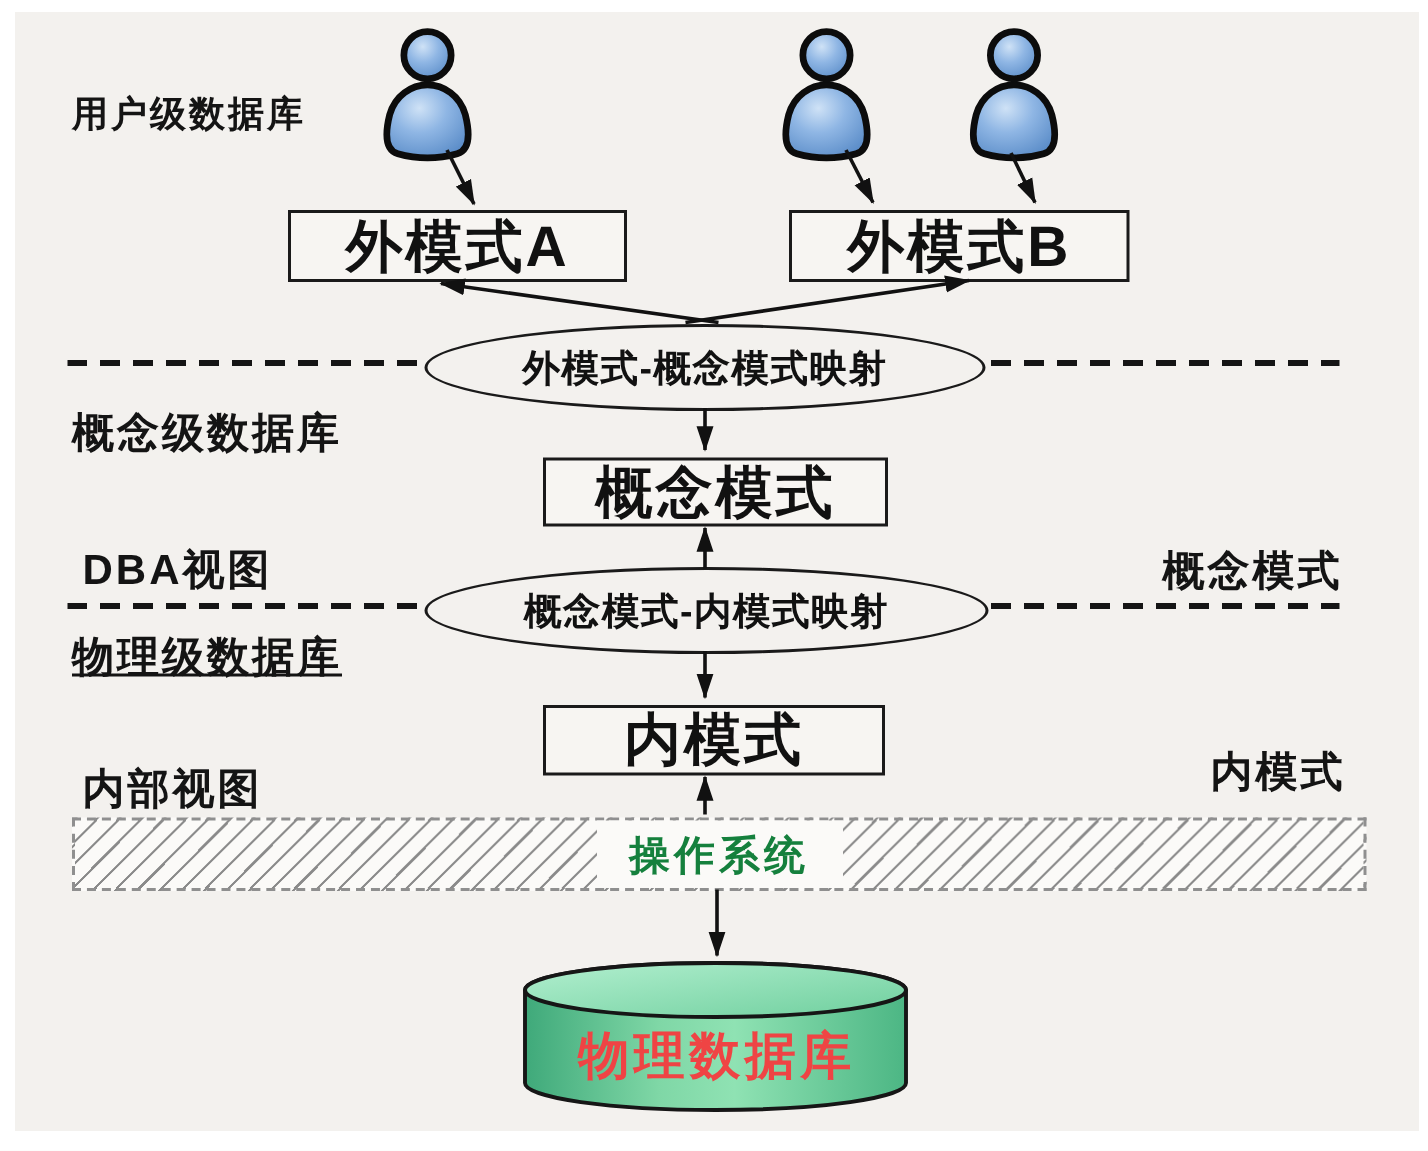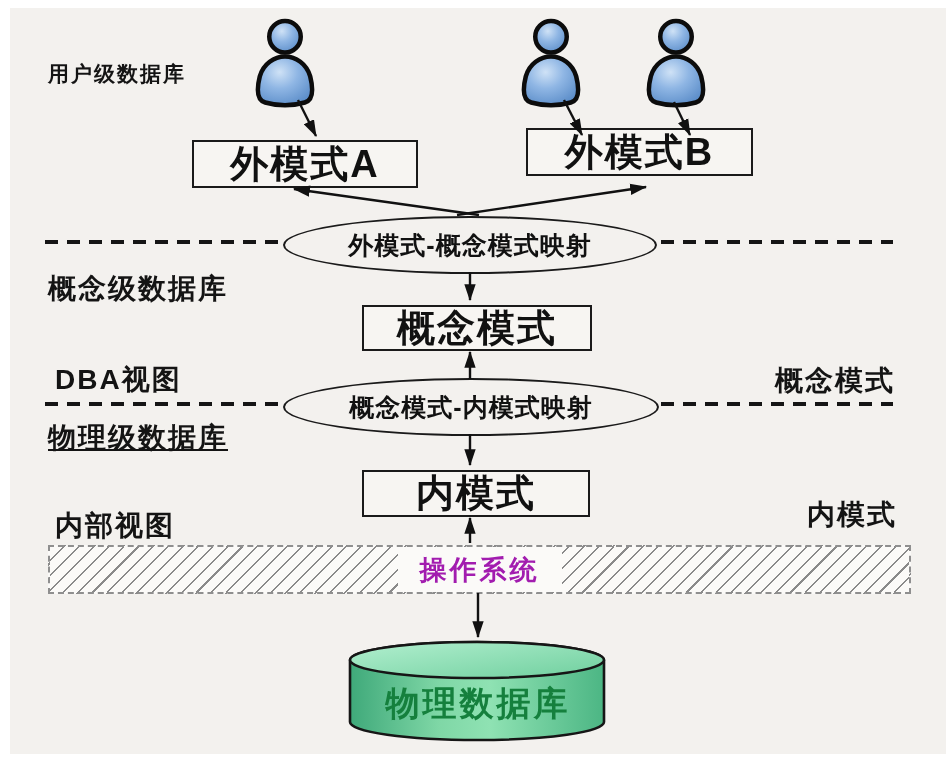--- a/index.html
+++ b/index.html
@@ -14,45 +14,45 @@
     background:repeating-linear-gradient(90deg,#151515 0 13px,transparent 13px 22px);}
   .schema-box{position:absolute;border:2px solid #1a1a1a;background:#f7f5f2;z-index:2;
     display:flex;align-items:center;justify-content:center;font-size:38px;font-weight:600;letter-spacing:2px;}
   .map-ellipse{position:absolute;border:2px solid #1a1a1a;border-radius:50%;background:#f3f1ee;z-index:2;
     display:flex;align-items:center;justify-content:center;font-size:25px;font-weight:600;letter-spacing:1px;}
   .os-bar{position:absolute;left:48px;top:545px;width:859px;height:45px;z-index:2;
     border:2px dashed #8f8f8f;background:#fbfaf8;
     background-image:repeating-linear-gradient(135deg,transparent 0 9px,#8a8a8a 9px 10.5px);}
   .os-patch{position:absolute;left:50%;top:0;transform:translateX(-50%);height:100%;width:164px;
     background:#fbfaf8;display:flex;align-items:center;justify-content:center;
-    font-size:27px;font-weight:700;letter-spacing:3px;color:#a21caf;}
+    font-size:27px;font-weight:700;letter-spacing:3px;color:#15803d;}
   .db-label{position:absolute;left:352px;top:681px;width:252px;text-align:center;z-index:6;
-    font-size:34px;font-weight:700;letter-spacing:3px;color:#15803d;}
+    font-size:34px;font-weight:700;letter-spacing:3px;color:#ef4444;}
   svg.overlay{position:absolute;left:0;top:0;z-index:4;pointer-events:none;}
 </style>
 </head>
 <body>
 
 <div id="canvas">
   <div class="paper"></div>
 
   <div class="dash-line" style="top:240px;"></div>
   <div class="dash-line" style="top:402px;"></div>
 
-  <div class="lvl-label" style="left:48px;top:60px;font-size:21px;">用户级数据库</div>
+  <div class="lvl-label" style="left:48px;top:60px;font-size:24px;">用户级数据库</div>
   <div class="lvl-label" style="left:48px;top:259px;margin-top:11px;">概念级数据库</div>
   <div class="lvl-label" style="left:55px;top:361px;">DBA视图</div>
   <div class="lvl-label" style="left:48px;top:419px;text-decoration:underline;">物理级数据库</div>
   <div class="lvl-label" style="left:55px;top:507px;">内部视图</div>
 
   <div class="lvl-label right-label" style="right:57px;top:362px;">概念模式</div>
   <div class="lvl-label right-label" style="right:55px;top:496px;">内模式</div>
 
   <div class="schema-box" style="left:192px;top:140px;width:222px;height:44px;">外模式A</div>
-  <div class="schema-box" style="left:526px;top:128px;width:223px;height:44px;">外模式B</div>
+  <div class="schema-box" style="left:526px;top:140px;width:223px;height:44px;">外模式B</div>
   <div class="schema-box" style="left:362px;top:305px;width:226px;height:42px;">概念模式</div>
   <div class="schema-box" style="left:362px;top:470px;width:224px;height:43px;">内模式</div>
 
   <div class="map-ellipse" style="left:283px;top:216px;width:370px;height:54px;">外模式-概念模式映射</div>
   <div class="map-ellipse" style="left:283px;top:378px;width:372px;height:54px;">概念模式-内模式映射</div>
 
   <div class="os-bar">
     <div class="os-patch">操作系统</div>
   </div>
 

